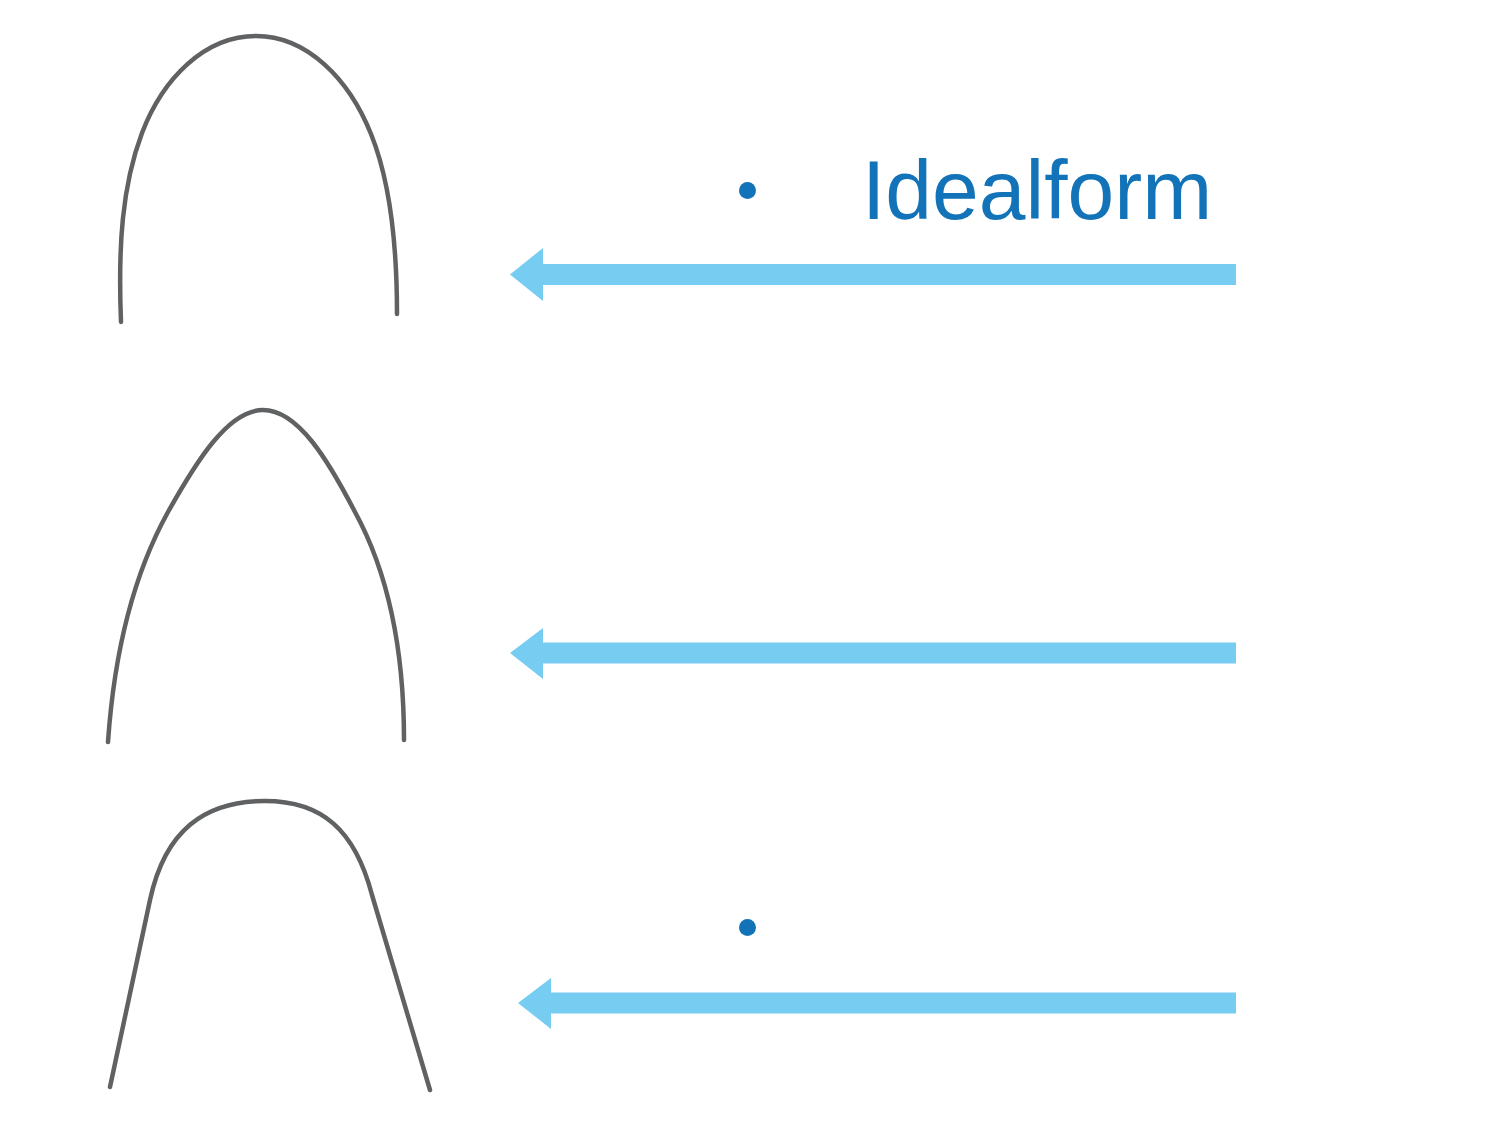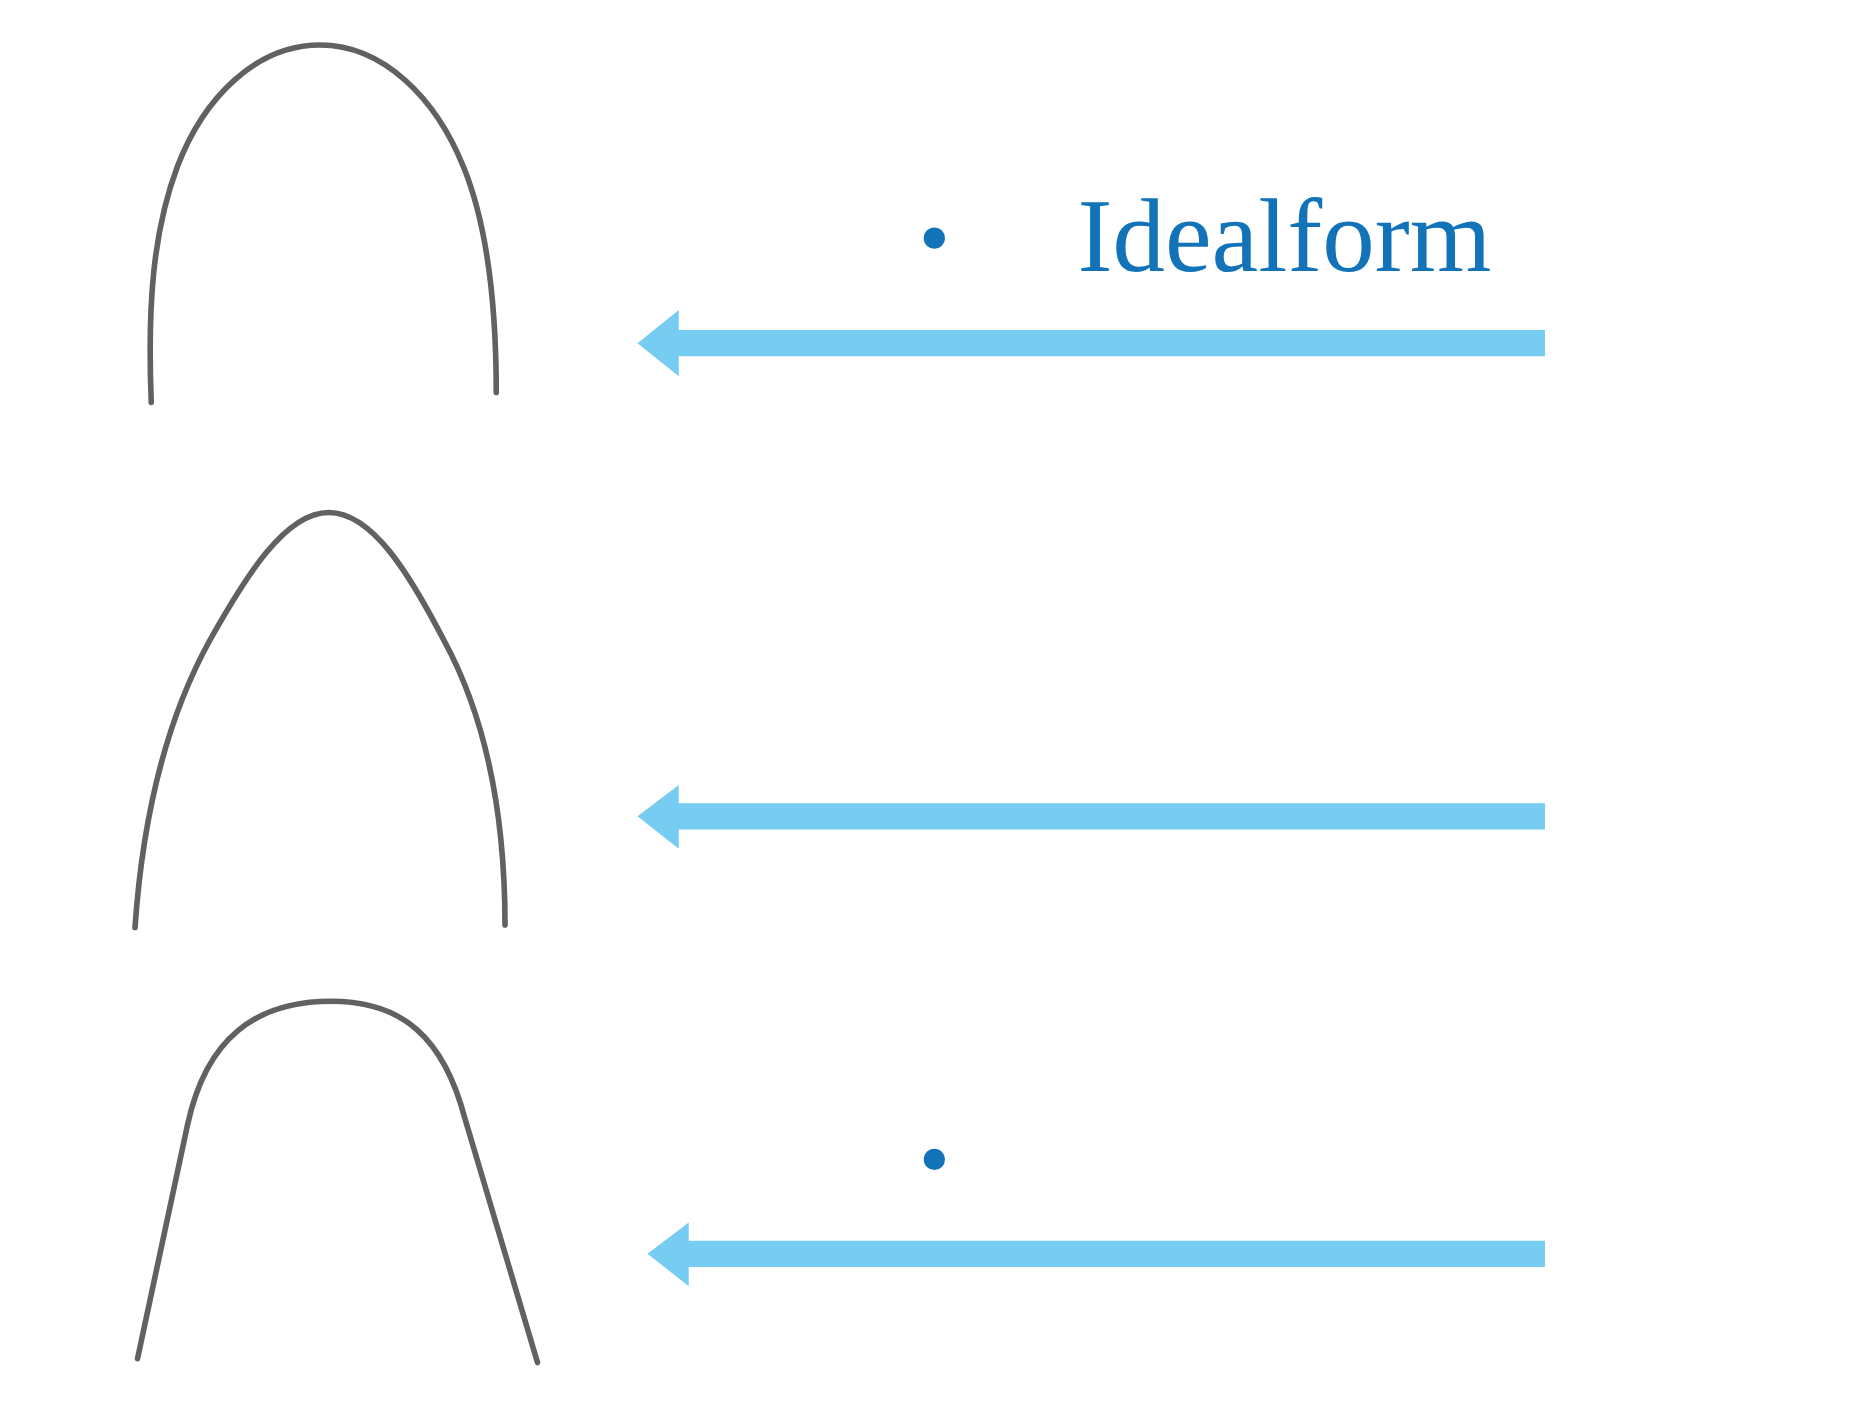--- a/index.html
+++ b/index.html
@@ -6,21 +6,21 @@
     margin: 0;
     padding: 0;
     background: #ffffff;
   }
   .stage {
     position: relative;
     width: 1236px;
     height: 1125px;
     background: var(--background, #ffffff);
     overflow: hidden;
-    font-family: Liberation Serif, serif;
+    font-family: Liberation Sans, sans-serif;
   }
   .art {
     position: absolute;
     left: 0;
     top: 0;
     width: 1500px;
     height: 1125px;
     display: block;
   }
   .wire {

